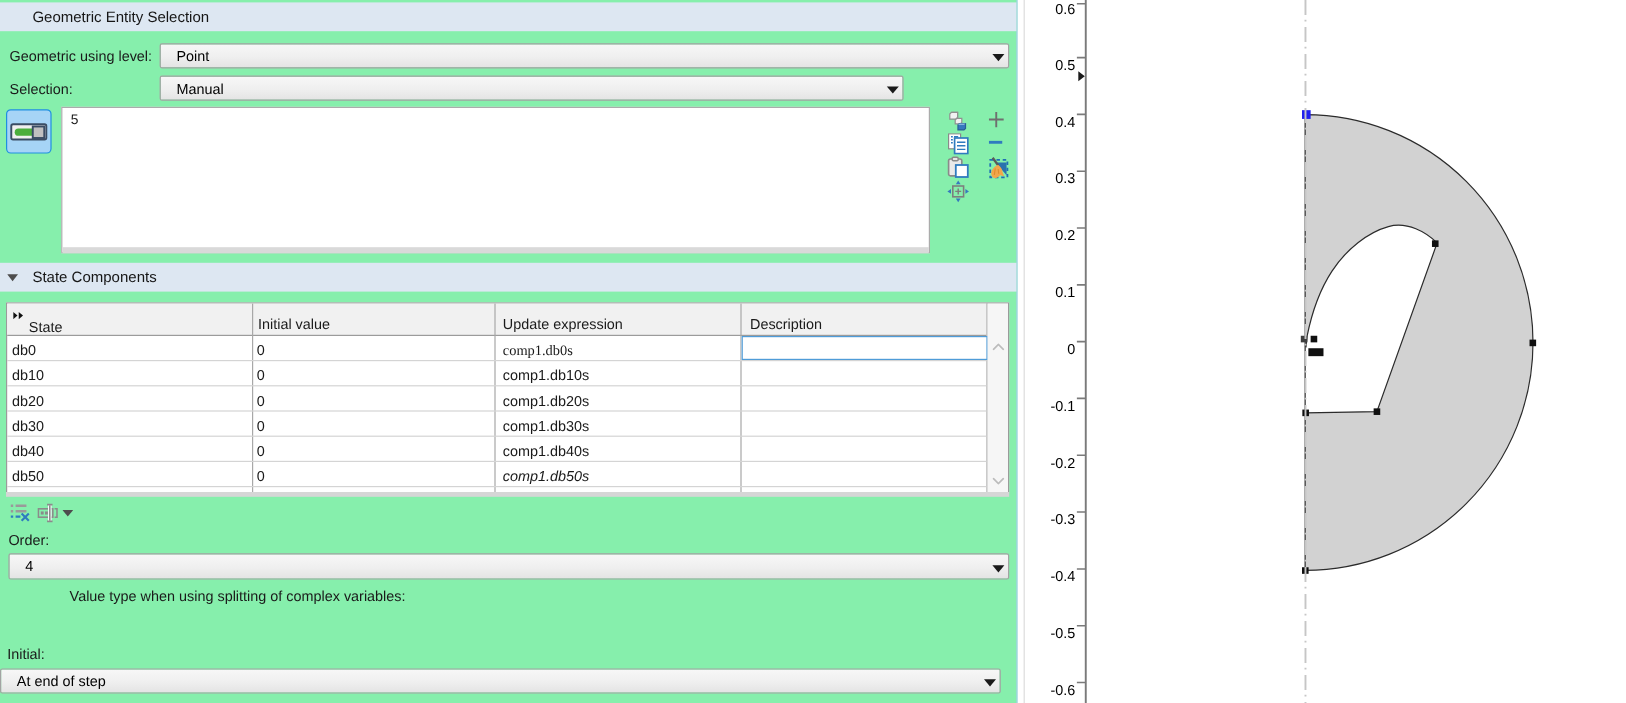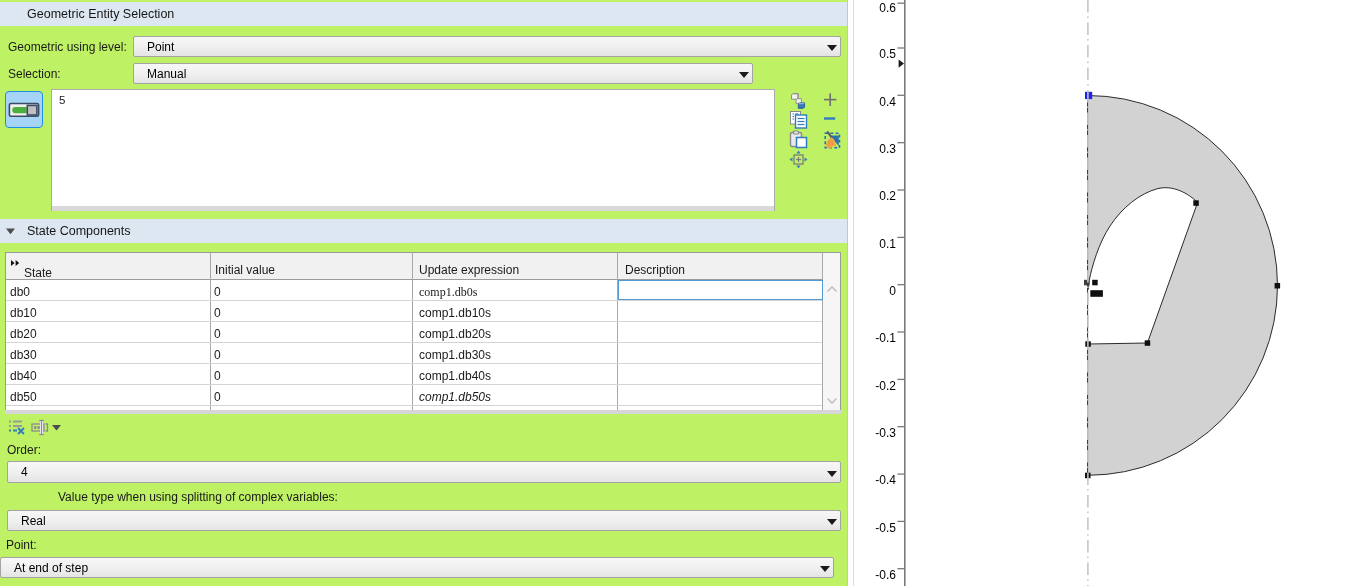--- a/index.html
+++ b/index.html
@@ -1,19 +1,19 @@
 <!DOCTYPE html>
 <html><head>
 <meta charset="utf-8">
 <style>
 html,body{margin:0;padding:0;width:1355px;height:586px;overflow:hidden;background:#ffffff;
   font-family:"Liberation Sans",sans-serif;-webkit-font-smoothing:antialiased;}
 *{box-sizing:border-box;}
 .abs{position:absolute;}
-#settings{position:absolute;left:0;top:0;width:848px;height:586px;background:#bef264;border-right:1px solid #a5cdee;}
+#settings{position:absolute;left:0;top:0;width:848px;height:586px;background:#86efac;border-right:1px solid #a5cdee;}
 .band{position:absolute;left:0;width:847px;height:24px;background:#dde7f2;color:#161616;font-size:12.5px;line-height:24px;}
 .band .t{position:absolute;left:27px;top:0;}
 .lbl{position:absolute;color:#1a1a1a;font-size:12px;white-space:nowrap;}
 .dd{position:absolute;height:21px;background:linear-gradient(180deg,#f7f7f7 0%,#efefef 55%,#e4e4e4 100%);
   border:1px solid #a3a3a3;border-radius:2px;color:#000;font-size:12px;line-height:19px;}
 .dd .txt{position:absolute;left:13px;top:0;line-height:20px;}
 .dd .ar{position:absolute;right:3.5px;top:8px;width:0;height:0;border-left:5.5px solid transparent;border-right:5.5px solid transparent;border-top:6px solid #1a1a1a;}
 .cell-table{position:absolute;left:5px;top:252px;width:836px;height:159px;background:#fff;border:1px solid #9b9b9b;}
 </style>
 </head>
@@ -195,26 +195,22 @@
       <path d="M0 0 H9 L4.5 5.5 Z" fill="#4d4d4d"></path>
     </svg>
 
   <div class="lbl" style="left:7px;top:443px;">Order:</div>
   <div class="dd" style="left:7px;top:461px;width:834px;height:22px;">
       <span class="txt" style="line-height:20px;">4</span>
       <span class="ar" style="top:8.5px;"></span>
     </div>
 
   <div class="lbl" style="left:16px;top:490px;margin-left:42px;">Value type when using splitting of complex variables:</div>
-  <div class="dd" style="left:7px;top:510px;width:834px;">
-      <span class="txt">Real</span>
-      <span class="ar"></span>
-    </div>
-
-  <div class="lbl" style="left:6px;top:538px;">Point:</div>
+
+  <div class="lbl" style="left:6px;top:538px;">Initial:</div>
   <div class="dd" style="left:0;top:557px;width:834px;">
       <span class="txt">At end of step</span>
       <span class="ar"></span>
     </div>
 </div>
 
 <svg class="abs" style="left:848px;top:0;" width="507" height="586" viewBox="848 0 507 586">
   <rect x="848" y="0" width="507" height="586" fill="#ffffff"></rect>
   <line x1="853.5" y1="0" x2="853.5" y2="586" stroke="#dcdcdc" stroke-width="1"></line>
 

